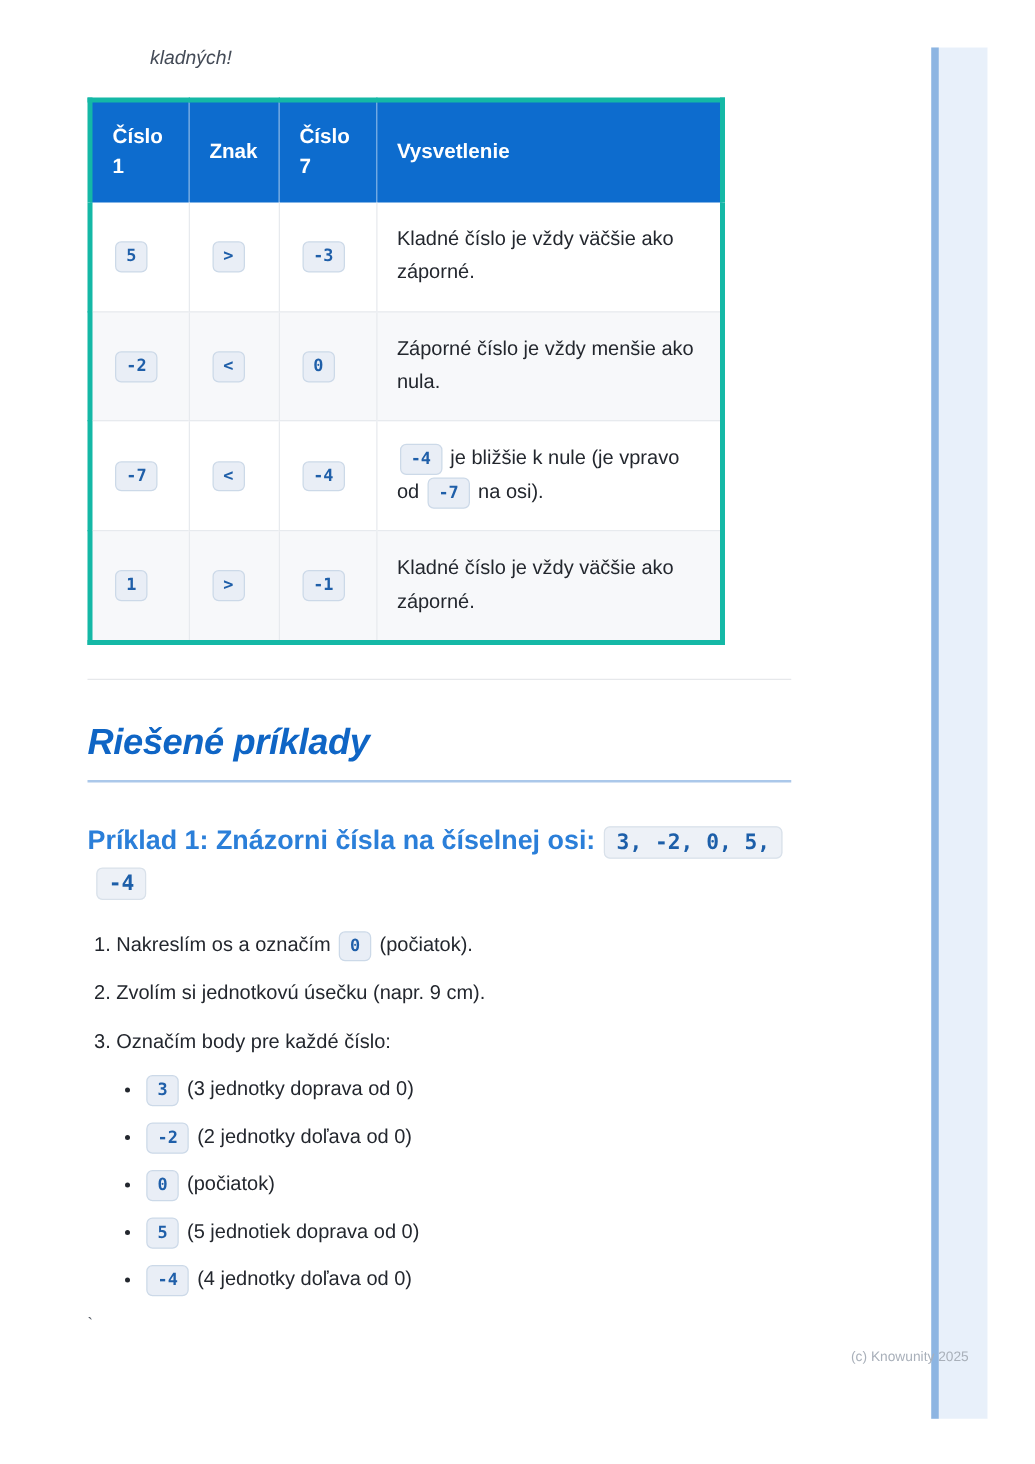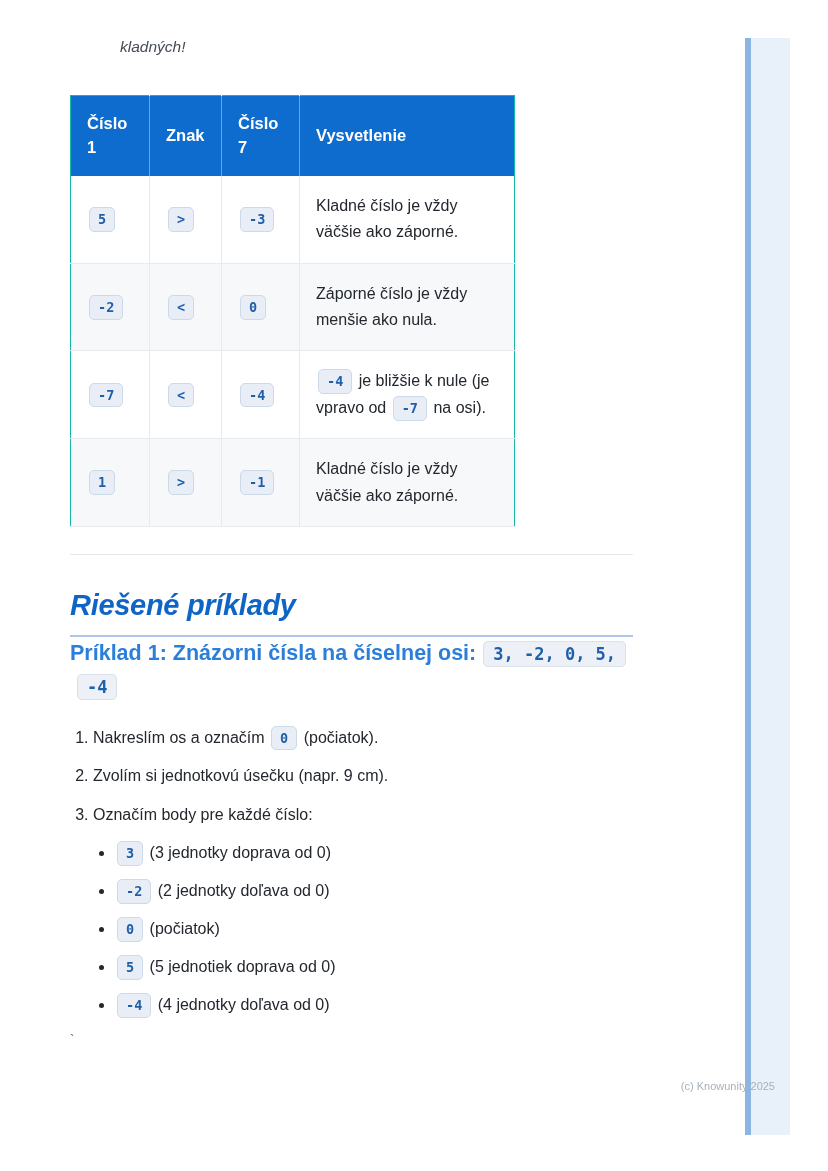--- a/index.html
+++ b/index.html
@@ -15,24 +15,24 @@
 
   .note {
     margin: 38px 0 0 50px;
     font-style: italic;
     font-size: 15.5px;
     color: #444b57;
   }
   .intro { margin-top: 28px; font-size: 16px; }
 
   table {
-    margin-top: 39px;
-    width: 445px;
+    margin-top: 22px;
+    width: 510px;
     border-collapse: collapse;
-    border: 1px solid #14b8a6;
+    border: 4px solid #14b8a6;
   }
   thead th {
     background: #0d6cce;
     color: #ffffff;
     font-size: 16.5px;
     font-weight: 700;
     text-align: left;
     vertical-align: middle;
     padding: 16px;
     line-height: 1.45;
@@ -78,20 +78,21 @@
     margin-top: 34px;
     font-size: 29px;
     font-weight: 800;
     color: #0f65c5;
     letter-spacing: -0.3px;
     padding-bottom: 13px;
     border-bottom: 2px solid #abc8ea;
     font-style: italic;
   }
   h2.example-title {
+    margin-top: 30px;
     font-size: 21.5px;
     font-weight: 700;
     color: #2b7fd9;
     line-height: 1.55;
   }
   .code-lg {
     font-family: "DejaVu Sans Mono", monospace;
     font-size: 17px;
     font-weight: 600;
     color: #1d5fa9;

